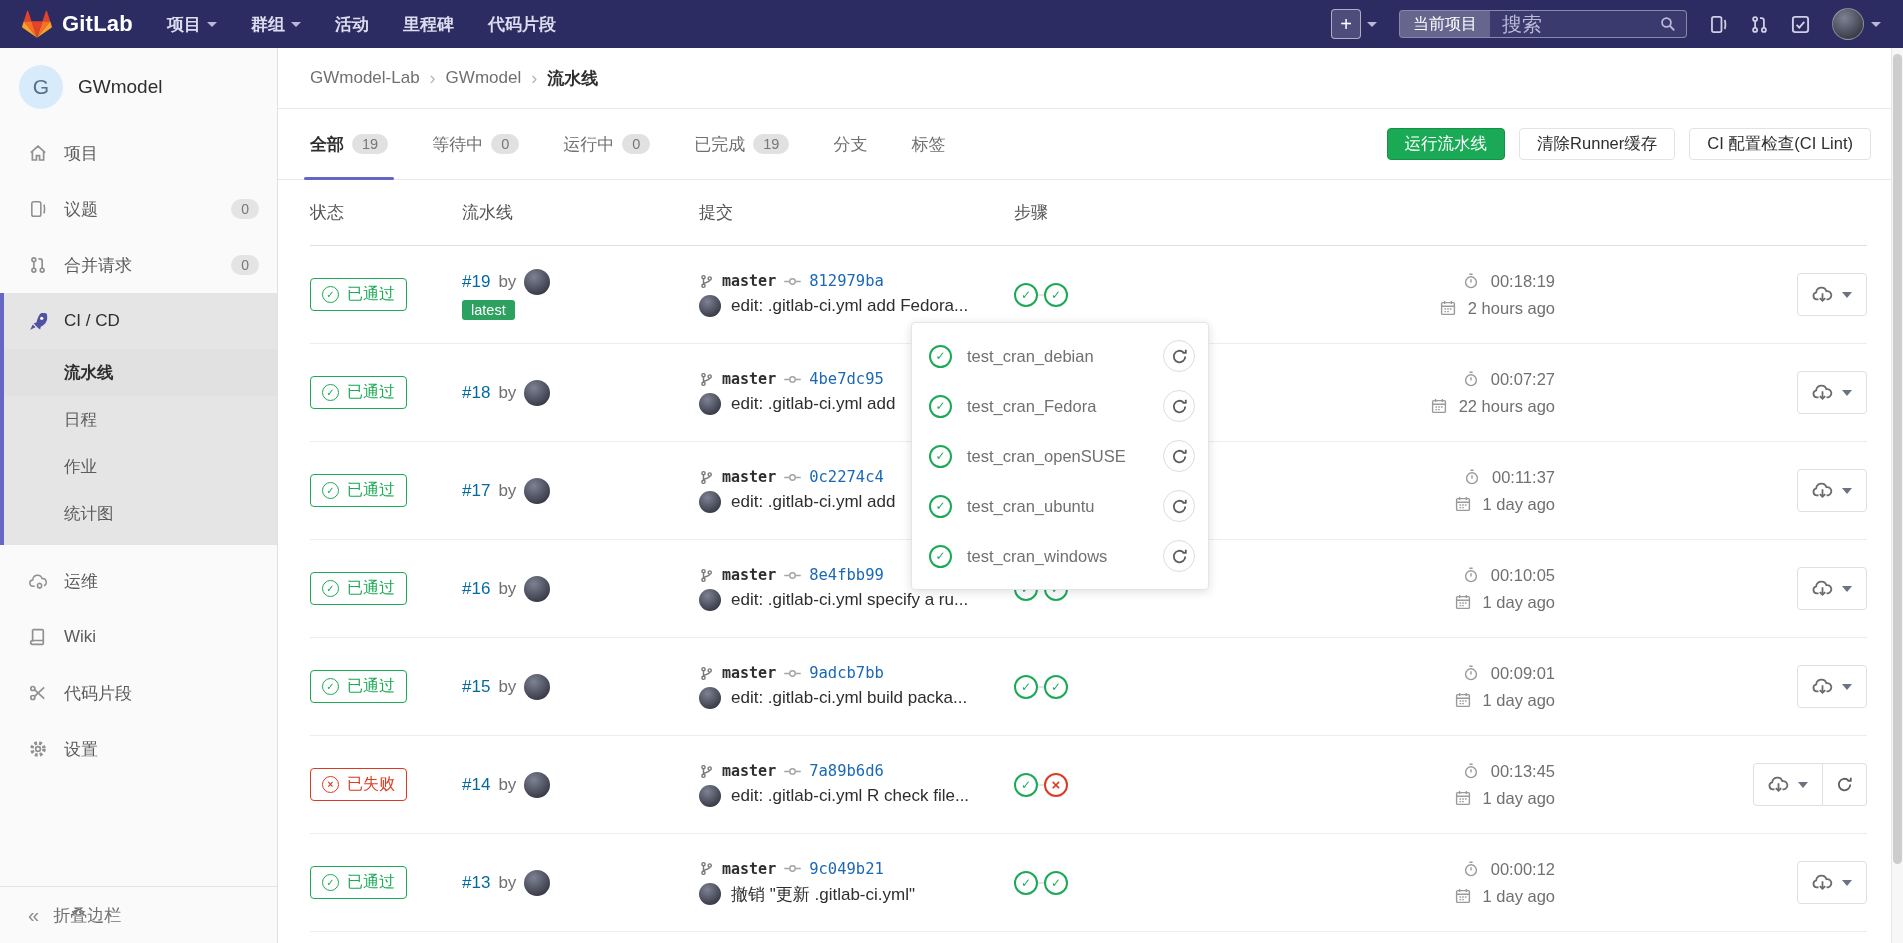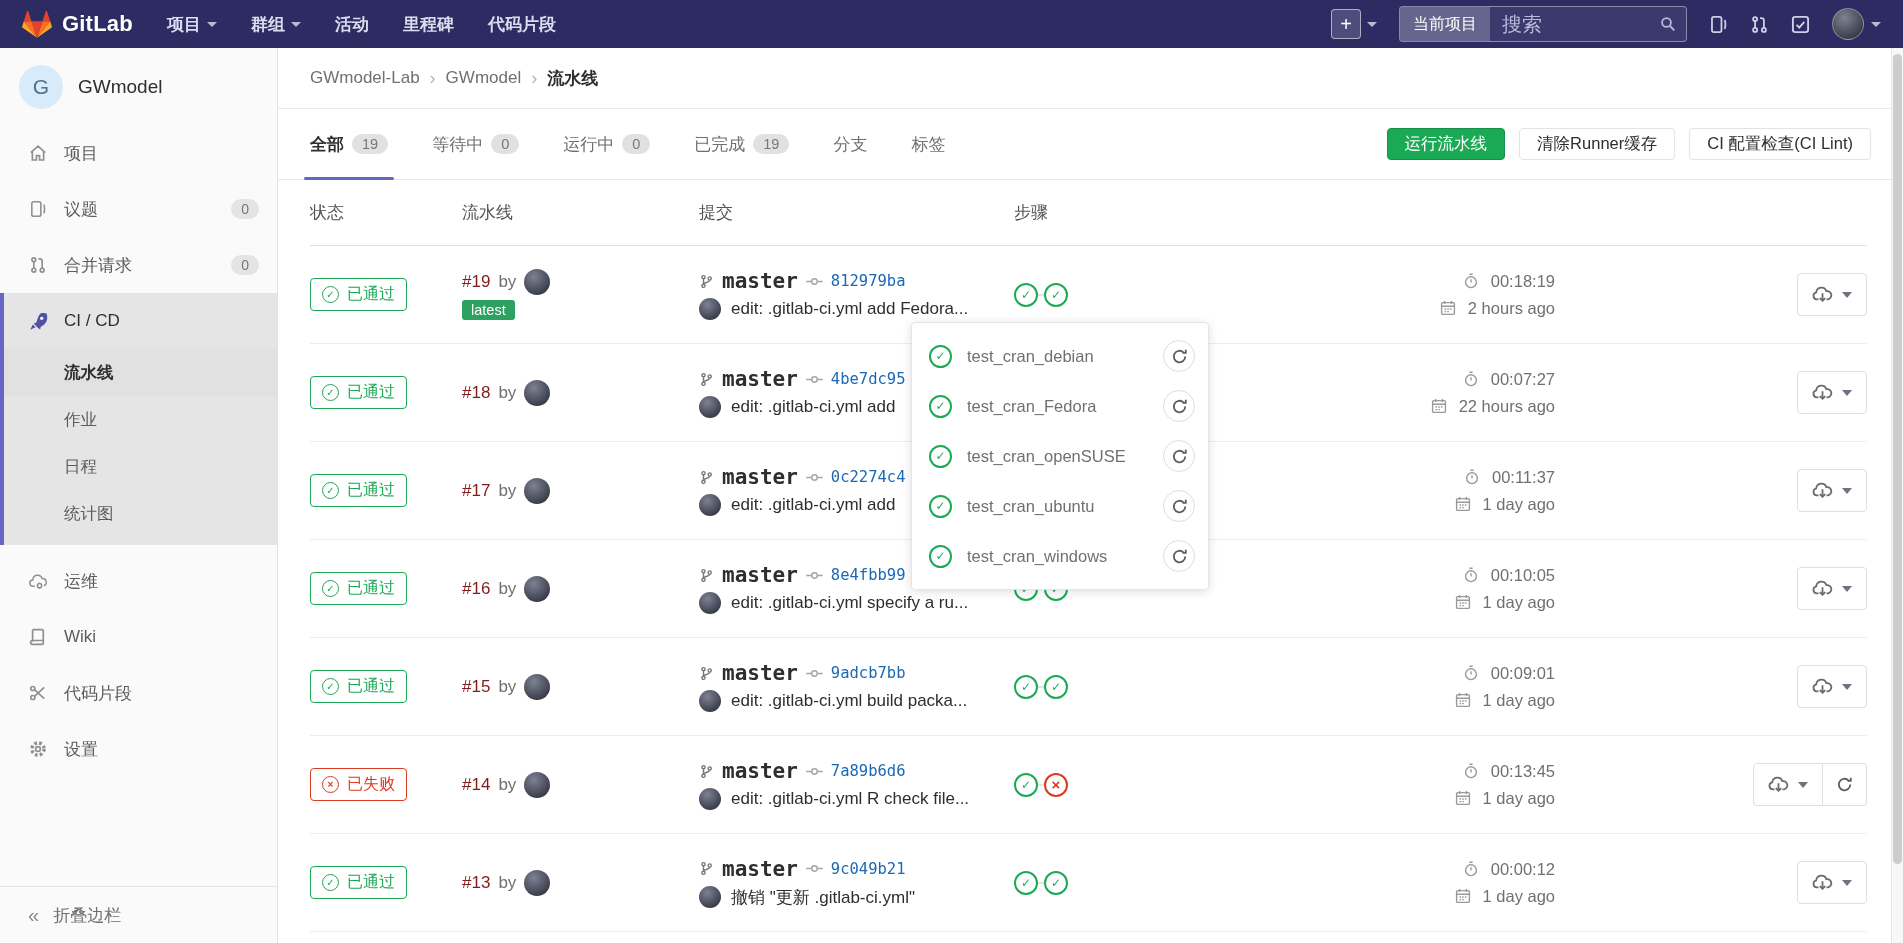--- a/index.html
+++ b/index.html
@@ -12,21 +12,21 @@
   
   .navbar{position:fixed;top:0;left:0;right:0;height:48px;background:#2c2c63;display:flex;align-items:center;padding:0 22px;z-index:60}
   .brand{display:flex;align-items:center;gap:10px;margin-right:34px}
   .brand-name{color:#fff;font-size:22px;font-weight:bold;letter-spacing:.2px}
   .nav-links{display:flex;align-items:center;gap:34px}
   .nav-link{color:#dcdcef;font-size:17px;font-weight:bold;display:flex;align-items:center;gap:6px}
   .nav-caret{width:0;height:0;border-left:5px solid transparent;border-right:5px solid transparent;border-top:5px solid #b9b9d8}
   .nav-right{margin-left:auto;display:flex;align-items:center;gap:22px}
   .plus-btn{display:flex;align-items:center;gap:6px}
   .plus-box{width:30px;height:30px;border-radius:4px;background:rgba(255,255,255,.16);border:1px solid rgba(255,255,255,.55);color:#fff;font-size:20px;display:flex;align-items:center;justify-content:center;line-height:1}
-  .search-wrap{display:flex;align-items:center;height:36px;border:1px solid rgba(255,255,255,.4);border-radius:4px;background:rgba(255,255,255,.07);overflow:hidden}
+  .search-wrap{display:flex;align-items:center;height:28px;border:1px solid rgba(255,255,255,.4);border-radius:4px;background:rgba(255,255,255,.07);overflow:hidden}
   .search-scope{height:100%;display:flex;align-items:center;padding:0 13px;background:rgba(255,255,255,.22);color:#fff;font-size:16px;white-space:nowrap}
   .search-input{border:0;outline:0;background:transparent;color:#fff;font-size:20px;padding:0 12px;width:170px;font-family:inherit}
   .search-input::placeholder{color:#b9b9d8}
   .search-mag{margin-right:10px;display:flex}
   .nav-ic{display:flex;align-items:center}
   .avatar{border-radius:50%;background:radial-gradient(circle at 38% 30%,#7d8294,#23242e);display:inline-block;flex:none}
   .av32{width:32px;height:32px;border:1px solid rgba(255,255,255,.35)}
 
   
   .sidebar{position:fixed;top:48px;left:0;bottom:0;width:278px;background:#fafafa;border-right:1px solid #e1e1e1;z-index:40}
@@ -67,26 +67,26 @@
   .tgrid{display:grid;grid-template-columns:152px 237px 315px 280px 261px 1fr;align-items:center}
   .thead{height:66px;color:#555;border-bottom:1px solid #e0e0e0}
   .trow{height:98px;border-bottom:1px solid #ededed}
   .cell{min-width:0}
   .pstatus{display:inline-flex;align-items:center;gap:8px;height:33px;padding:0 11px;border:1px solid;border-radius:4px;font-size:16px;background:#fff}
   .pstatus.passed{color:#1aaa55}
   .pstatus.failed{color:#db3b21}
   .st-ic{width:17px;height:17px;border:1px solid currentColor;border-radius:50%;font-size:10px;display:flex;align-items:center;justify-content:center;font-weight:bold}
   .line1{display:flex;align-items:center;gap:8px}
   .line2{display:flex;align-items:center;gap:10px;margin-top:5px}
-  .pid{color:#7f1d1d}
+  .pid{color:#0369a1}
   .by{color:#707070}
   .av26{width:26px;height:26px}
   .av22{width:22px;height:22px}
   .latest-badge{background:#2da160;color:#fff;font-size:14.5px;border-radius:3px;padding:2px 9px;display:inline-block}
-  .branch{font-family:"DejaVu Sans Mono","Liberation Mono",monospace;font-weight:bold;font-size:21px;color:#2e2e2e}
+  .branch{font-family:"DejaVu Sans Mono","Liberation Mono",monospace;font-weight:bold;font-size:15px;color:#2e2e2e}
   .hash{font-family:"DejaVu Sans Mono","Liberation Mono",monospace;font-size:15.5px;color:#1b69b6}
   .msg{color:#2e2e2e;white-space:nowrap;overflow:hidden;max-width:262px}
   .stagecol{display:flex;align-items:center}
   .stage{width:24px;height:24px;border-radius:50%;border:2px solid #1aaa55;color:#1aaa55;display:flex;align-items:center;justify-content:center;font-size:12px;font-weight:bold;background:#fff;flex:none}
   .stage.failed{border-color:#db3b21;color:#db3b21;font-size:15px}
   .stlink{width:6px;height:2px;background:#e3e3e3}
   .timecol{text-align:right;color:#707070;font-size:16.5px}
   .tline{display:flex;align-items:center;justify-content:flex-end;gap:12px;line-height:27px}
   .btncol{display:flex;justify-content:flex-end}
   .btn-group{display:flex}
@@ -224,22 +224,22 @@
             <svg width="19" height="19" viewBox="0 0 16 16" fill="#5252a5">
               <path d="M10 1.1c2.6-.5 4.9.3 4.9.3s.8 2.3.3 4.9c-.5 2.2-2 4.5-5.3 6.2l-.5 2.3-1.8-1.3-2.3-2.3-1.3-1.8 2.3-.5C7.5 4 9 2 10 1.1z"></path>
               <circle cx="10.7" cy="5.3" r="1.4" fill="#fafafa"></circle>
               <path d="M3.2 10.5 1 15l4.5-2.2z"></path>
             </svg>
           </span>
         <span class="s-label">CI / CD</span>
       </div>
       <ul class="s-sub">
         <li class="active">流水线</li>
+        <li>日程</li>
         <li>作业</li>
-        <li>日程</li>
         <li>统计图</li>
       </ul>
     </li>
     <li class="s-item">
       <span class="s-ic">
           <svg width="19" height="17" viewBox="0 0 18 16" fill="none" stroke="#909090" stroke-width="1.4">
             <path d="M5.5 12.5H4a3 3 0 0 1-.4-6A4.5 4.5 0 0 1 12.4 5.3 3.5 3.5 0 0 1 14.2 12"></path>
             <circle cx="10" cy="12" r="2"></circle>
             <path d="M10 9.2v1M10 13.8v1M7.6 12h1M11.4 12h1" stroke-width="1.2"></path>
           </svg>

